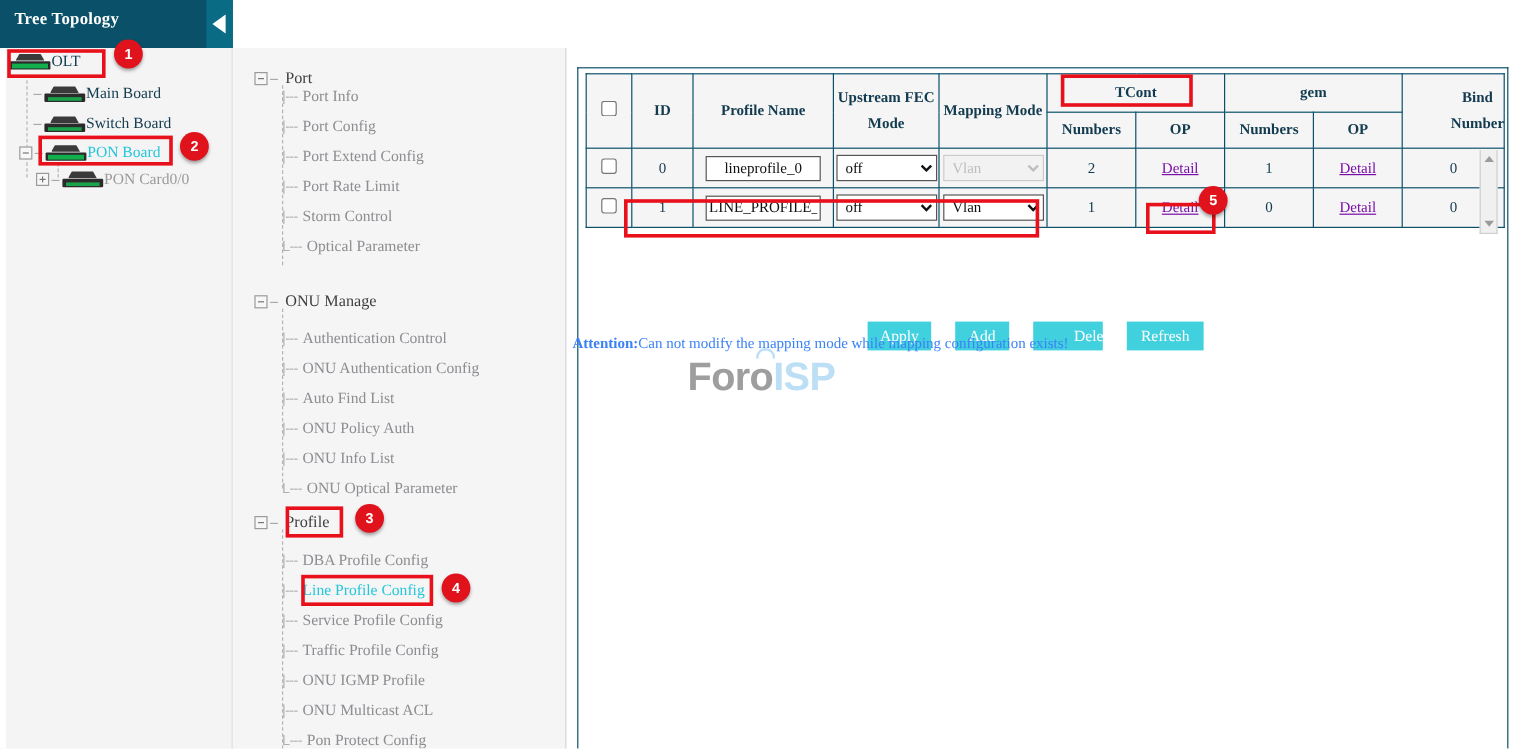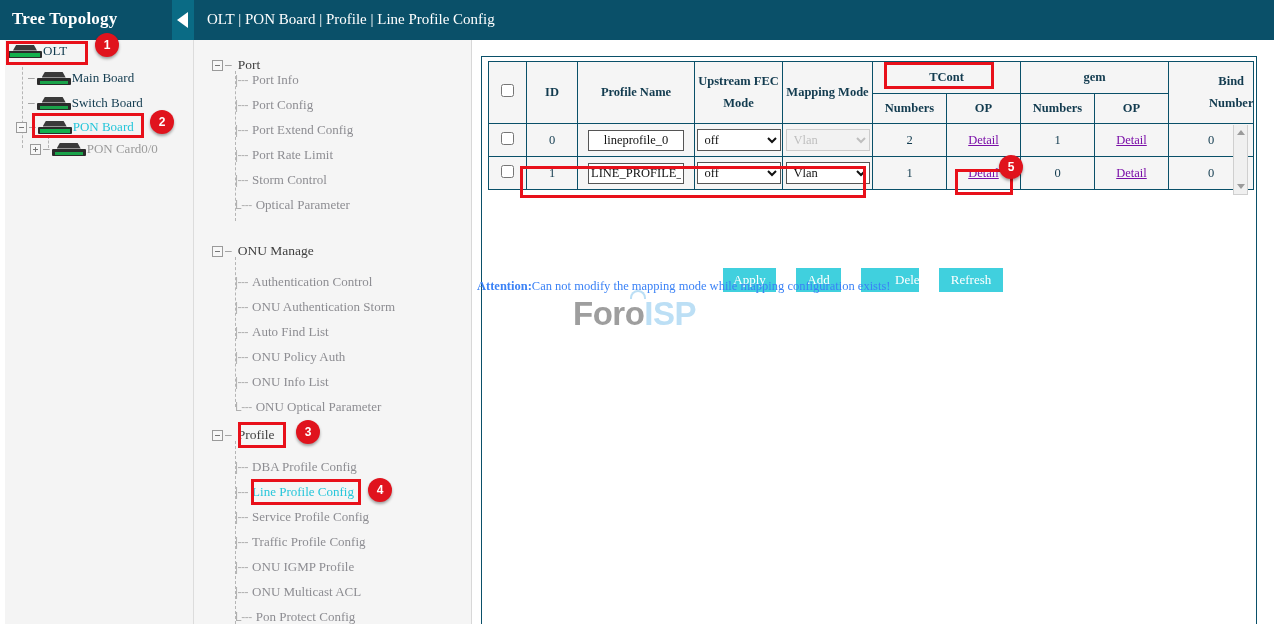--- a/index.html
+++ b/index.html
@@ -29,21 +29,21 @@
     background: #ffffff;
   }
   #tree-header {
     position: absolute; left: 0; top: 0;
     width: 194px; height: 40px;
     background: #0a5069;
   }
   #tree-header-title {
     position: absolute; left: 12px; top: 9px;
     color: #ffffff;
-    font-size: 17px;
+    font-size: 14px;
     font-weight: bold;
     font-family: "Liberation Serif", serif;
     letter-spacing: 0.2px;
   }
   #tree-collapse-btn {
     position: absolute; right: 0; top: 0;
     width: 22px; height: 40px;
     background: #0a6b85;
     cursor: pointer;
   }
@@ -365,23 +365,20 @@
       <span class="dash-conn">–</span>
       <span class="dev-icon">
         <span class="top"></span>
           <span class="body"></span>
           <span class="leds"></span>
       </span>
       <span class="tree-label" style="color:#9b9b9b;">PON Card0/0</span>
     </div>
   </div>
 
-  <div id="content-header">
-    <div id="breadcrumb">OLT | PON Board | Profile | Line Profile Config</div>
-  </div>
 
   <div id="nav-panel">
 
     <div class="nav-group" style="left:18px; top:17px;">
       <span class="tree-toggle"></span>
       <span class="dash-conn">–</span>
       <span class="gl">Port</span>
     </div>
     <div class="vline" style="left:41px; top:31px; height:150px;"></div>
 
@@ -416,21 +413,21 @@
       <span class="gl">ONU Manage</span>
     </div>
     <div class="vline" style="left:41px; top:217px; height:150px;"></div>
 
     <div class="nav-item" style="left:41px; top:234px;">
       <span class="branch">|---</span>
       <span>Authentication Control</span>
     </div>
     <div class="nav-item" style="left:41px; top:259px;">
       <span class="branch">|---</span>
-      <span>ONU Authentication Storm</span>
+      <span>ONU Authentication Config</span>
     </div>
     <div class="nav-item" style="left:41px; top:284px;">
       <span class="branch">|---</span>
       <span>Auto Find List</span>
     </div>
     <div class="nav-item" style="left:41px; top:309px;">
       <span class="branch">|---</span>
       <span>ONU Policy Auth</span>
     </div>
     <div class="nav-item" style="left:41px; top:334px;">

